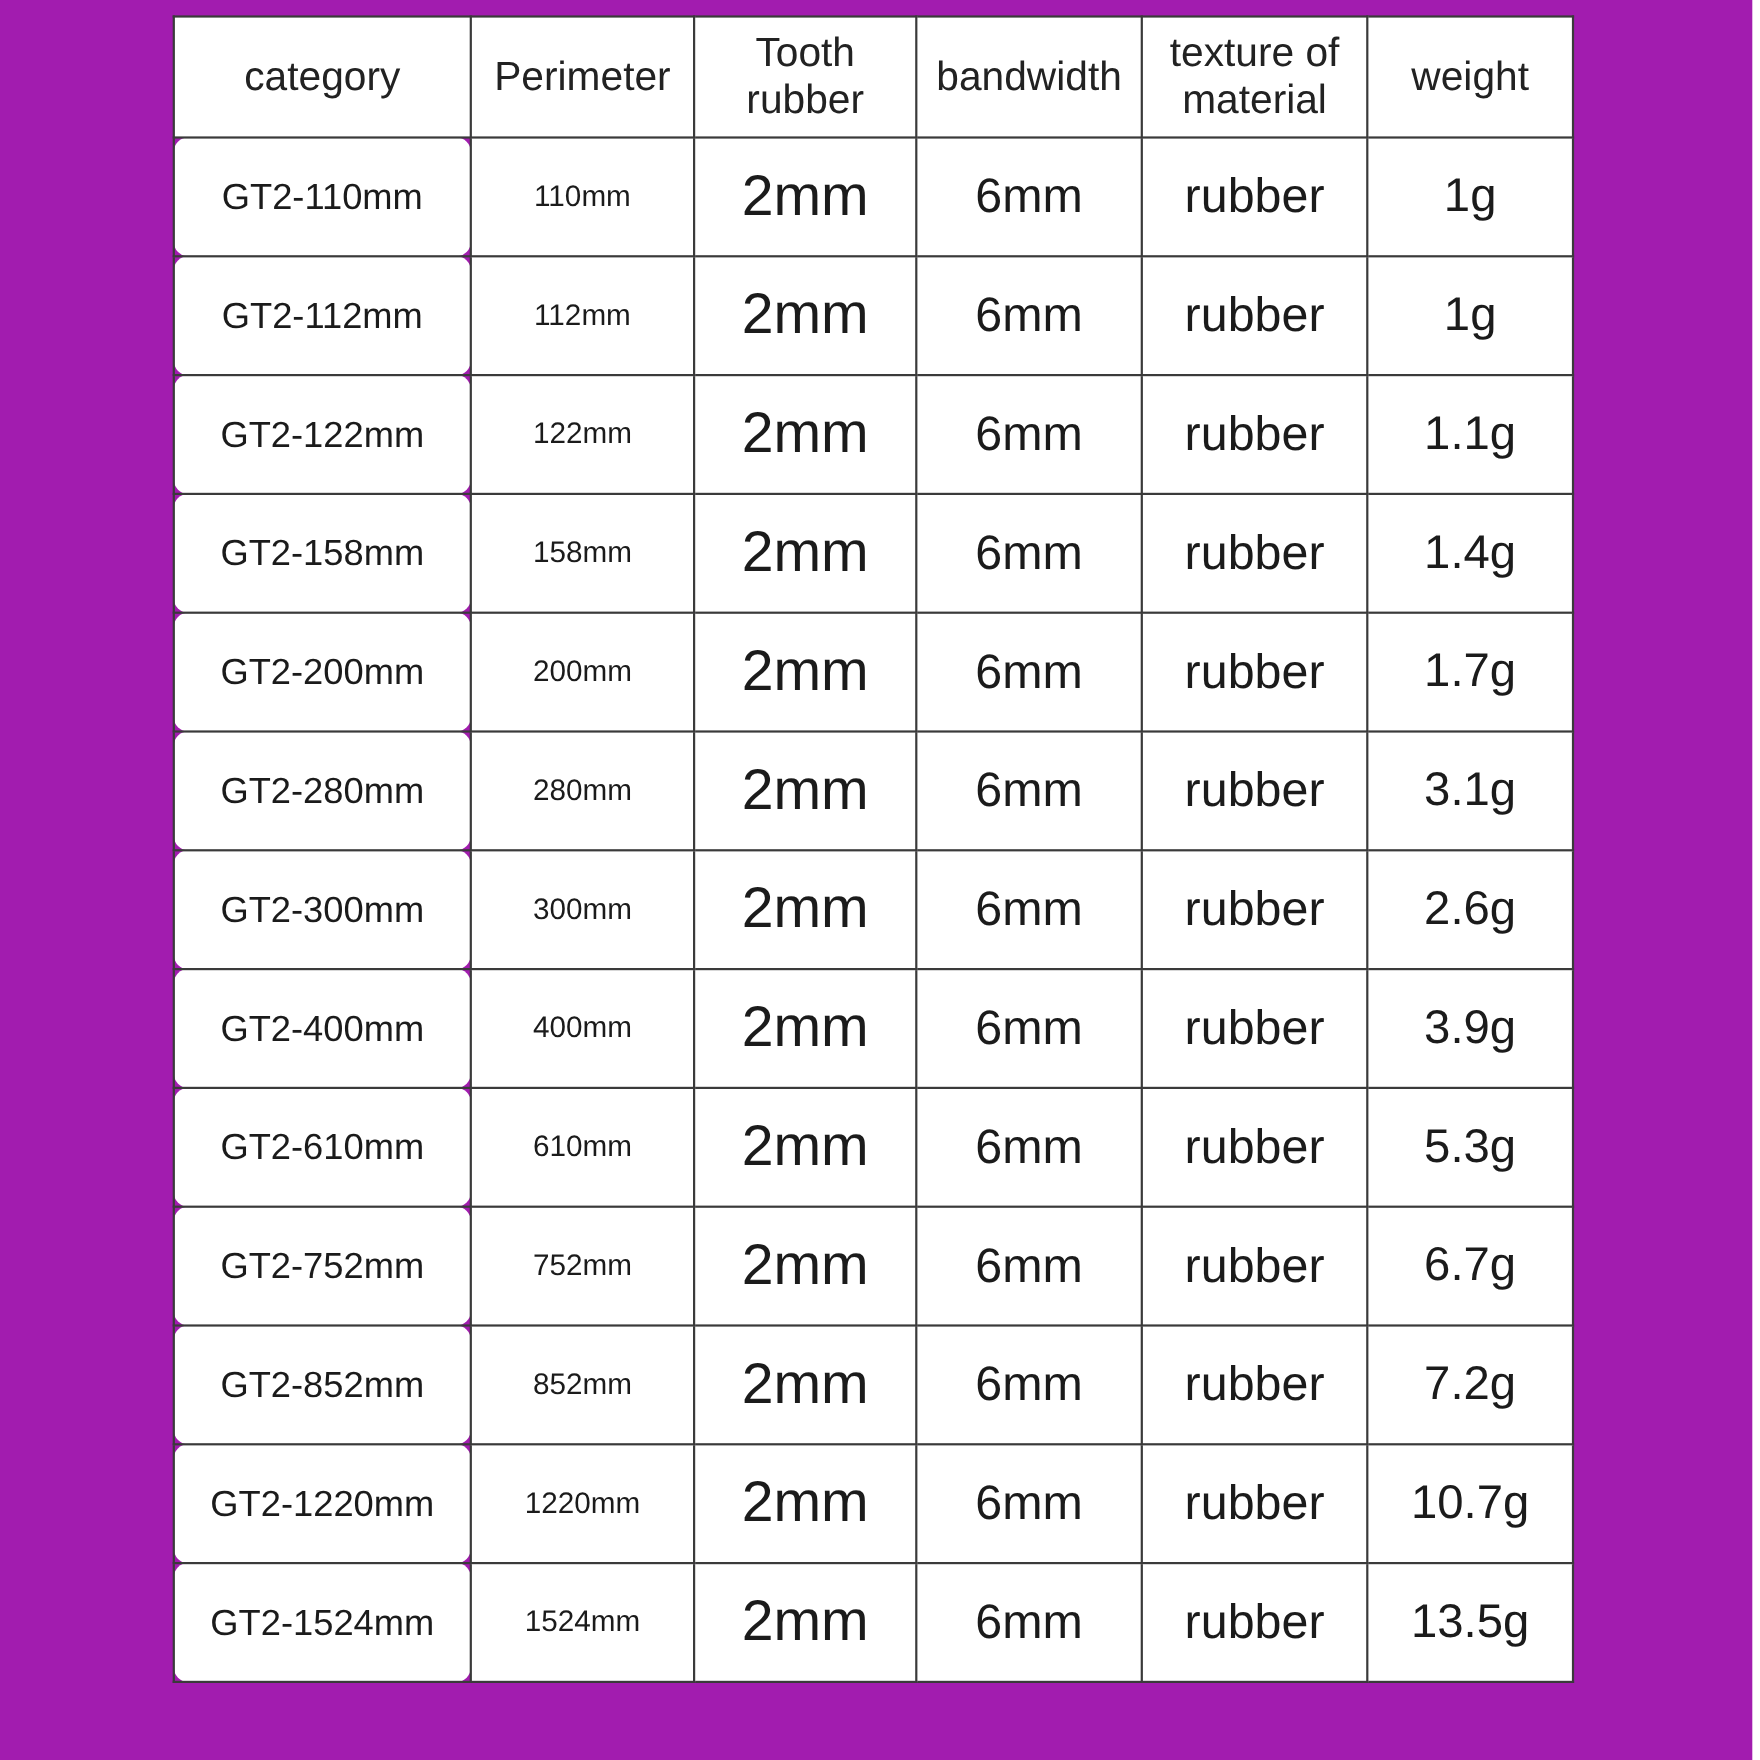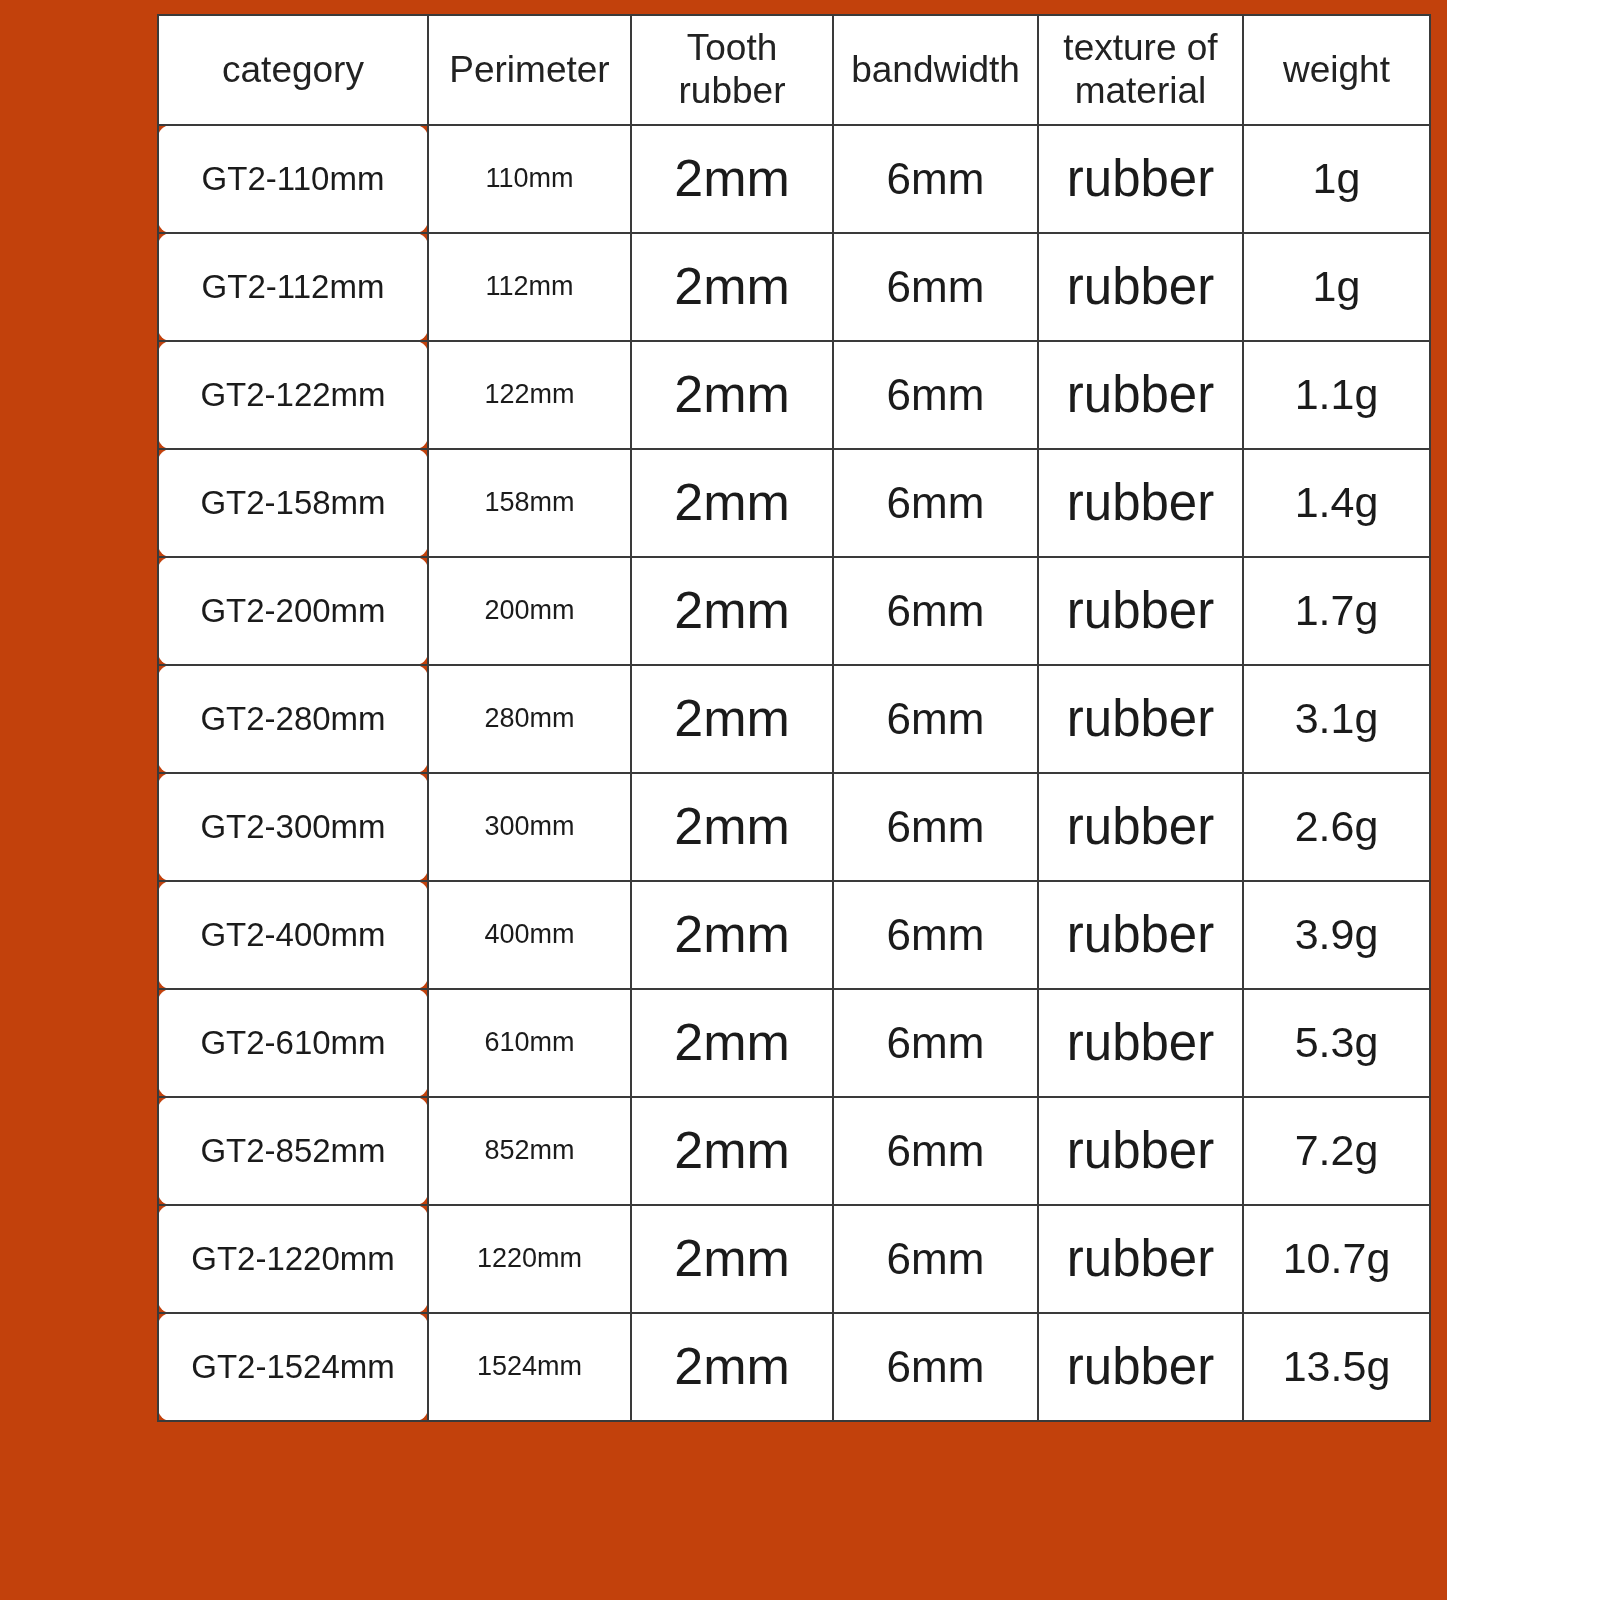--- a/index.html
+++ b/index.html
@@ -6,23 +6,23 @@
     margin: 0;
     padding: 0;
     background: #ffffff;
     width: 1600px;
     height: 1600px;
     font-family: "Liberation Sans", "DejaVu Sans", sans-serif;
     color: #1b1b1b;
   }
   .page {
     position: relative;
-    width: 1447px;
+    width: 1593px;
     height: 1600px;
-    background: #c2410c;
+    background: #a21caf;
     text-decoration: underline;
   }
   table.spec {
     position: absolute;
     left: 157px;
     top: 14px;
     border-collapse: collapse;
     table-layout: fixed;
     width: 1272px;
   }
@@ -48,21 +48,21 @@
     height: 108px;
     font-size: 37px;
     color: #222222;
   }
   tr.data-row td { height: 106px; }
 
   td.cell-category { font-size: 33px; letter-spacing: 0px; border-radius: 13px; }
   td.cell-perimeter { font-size: 27px; }
   td.cell-toothpitch { font-size: 52px; margin-left: 16px; }
   td.cell-bandwidth { font-size: 44px; }
-  td.cell-texture { font-size: 51px; }
+  td.cell-texture { font-size: 44px; }
   td.cell-weight { font-size: 43px; }
 </style>
 </head>
 <body>
 
 <div class="page">
   <table class="spec">
     <colgroup>
       <col class="c-category">
       <col class="c-perimeter">
@@ -149,20 +149,28 @@
   </tr>
         <tr class="data-row">
     <td class="cell-category">GT2-610mm</td>
     <td class="cell-perimeter">610mm</td>
     <td class="cell-toothpitch">2mm</td>
     <td class="cell-bandwidth">6mm</td>
     <td class="cell-texture">rubber</td>
     <td class="cell-weight">5.3g</td>
   </tr>
         <tr class="data-row">
+    <td class="cell-category">GT2-752mm</td>
+    <td class="cell-perimeter">752mm</td>
+    <td class="cell-toothpitch">2mm</td>
+    <td class="cell-bandwidth">6mm</td>
+    <td class="cell-texture">rubber</td>
+    <td class="cell-weight">6.7g</td>
+  </tr>
+        <tr class="data-row">
     <td class="cell-category">GT2-852mm</td>
     <td class="cell-perimeter">852mm</td>
     <td class="cell-toothpitch">2mm</td>
     <td class="cell-bandwidth">6mm</td>
     <td class="cell-texture">rubber</td>
     <td class="cell-weight">7.2g</td>
   </tr>
         <tr class="data-row">
     <td class="cell-category">GT2-1220mm</td>
     <td class="cell-perimeter">1220mm</td>

